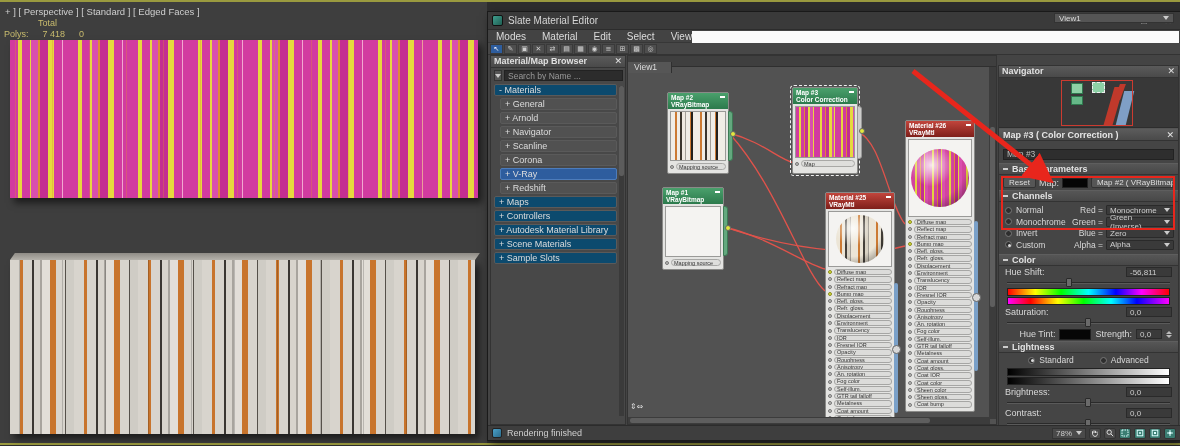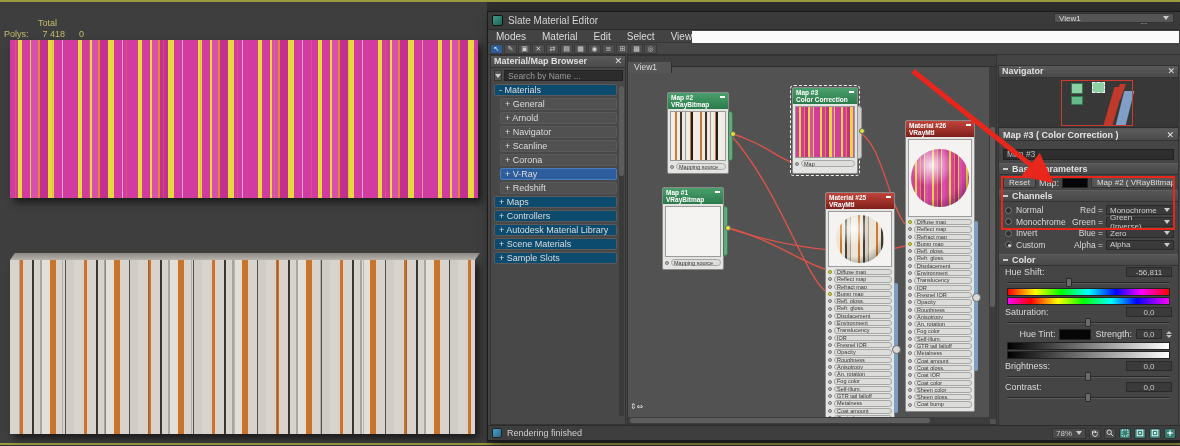--- a/index.html
+++ b/index.html
@@ -124,21 +124,21 @@
   #channels{display:flex;padding:3px 4px 4px 6px;height:52px;}
   #ch-modes{width:62px;display:flex;flex-direction:column;justify-content:space-between;}
   .radio{display:flex;align-items:center;gap:4px;font-size:8.5px;color:#d8d8d8;}
   .rb{width:7px;height:7px;border-radius:50%;background:#2e2e2e;border:1px solid #777;position:relative;flex:none;}
   .radio.on .rb::after{content:"";position:absolute;left:1.5px;top:1.5px;width:3px;height:3px;border-radius:50%;background:#ddd;}
   #ch-rows{flex:1;display:flex;flex-direction:column;justify-content:space-between;}
   .ch-row{display:flex;align-items:center;gap:3px;}
   .ch-lbl{width:36px;text-align:right;font-size:8.5px;color:#d8d8d8;}
   .dd{flex:1;height:10px;background:#3a3a3a;border:1px solid #2a2a2a;border-radius:1px;display:flex;align-items:center;font-size:8px;color:#cfcfcf;padding:0 3px;}
   .num-row{display:flex;align-items:center;padding:1px 6px;height:12px;}
-  .num-box{margin-left:auto;width:46px;height:10px;background:#3a3a3a;border:1px solid #2a2a2a;color:#ccc;font-size:8px;text-align:center;padding:0 3px;line-height:9px;}
+  .num-box{margin-left:auto;width:46px;height:10px;background:#3a3a3a;border:1px solid #2a2a2a;color:#ccc;font-size:8px;text-align:left;padding:0 3px;line-height:9px;}
   .slider{position:relative;height:9px;margin:0 8px;}
   .slider::before{content:"";position:absolute;left:0;right:0;top:4px;height:1px;background:#2a2a2a;box-shadow:0 1px 0 #5a5a5a;}
   .thumb{position:absolute;top:0;width:6px;height:9px;background:#6a6a6a;border:1px solid #2a2a2a;border-radius:1px;}
   .gradbar{height:8px;margin:1px 8px;border:1px solid #222;}
   .hue1{background:linear-gradient(90deg,#f00,#ff0 17%,#0f0 33%,#0ff 50%,#00f 67%,#f0f 83%,#f00);}
   .hue2{background:linear-gradient(90deg,#f0f,#f00 14%,#ff0 31%,#0f0 47%,#0ff 64%,#00f 80%,#f0f);}
   .bw{background:linear-gradient(90deg,#000,#fff);}
   #tint-row{display:flex;align-items:center;gap:4px;padding:2px 6px;height:14px;}
   #tint-swatch{width:32px;height:11px;background:#060606;border:1px solid #222;}
   .spin{display:flex;flex-direction:column;gap:1px;}
@@ -162,20 +162,21 @@
   #annot-arrow{position:absolute;left:0;top:0;z-index:61;pointer-events:none;}
 </style>
 </head>
 <body>
 
 <div id="root">
   <div class="edge" style="top:0"></div>
   <div class="edge" style="top:443px"></div>
 
   <div id="viewport">
+    <div class="vp-label">+ ] [ Perspective ] [ Standard ] [ Edged Faces ]</div>
     <div class="vp-stats">
       <div style="padding-left:34px;">Total</div>
       <div class="row2">
         <span>Polys:</span>
         <span>7 418</span>
         <span>0</span>
       </div>
     </div>
     <div id="tex-top" class="tex"></div>
     <div id="tex-bottom" class="tex"></div>
@@ -741,20 +742,33 @@
         <span class="lbl" style="margin-left:auto;">Hue Tint:</span>
         <div id="tint-swatch"></div>
         <span class="lbl">Strength:</span>
         <div class="num-box" style="margin-left:0;width:26px;">0,0</div>
         <div class="spin">
             <i class="up"></i>
             <i class="dn"></i>
           </div>
       </div>
 
+      <div class="roll">
+          <span>Lightness</span>
+        </div>
+      <div id="light-radios">
+        <div class="radio on">
+          <span class="rb"></span>
+            <span>Standard</span>
+        </div>
+        <div class="radio">
+          <span class="rb"></span>
+            <span>Advanced</span>
+        </div>
+      </div>
       <div class="gradbar bw"></div>
       <div class="gradbar bw"></div>
       <div class="num-row">
         <span class="lbl">Brightness:</span>
         <div class="num-box">0,0</div>
       </div>
       <div class="slider">
           <div class="thumb" style="left:48%;"></div>
         </div>
       <div class="num-row">

